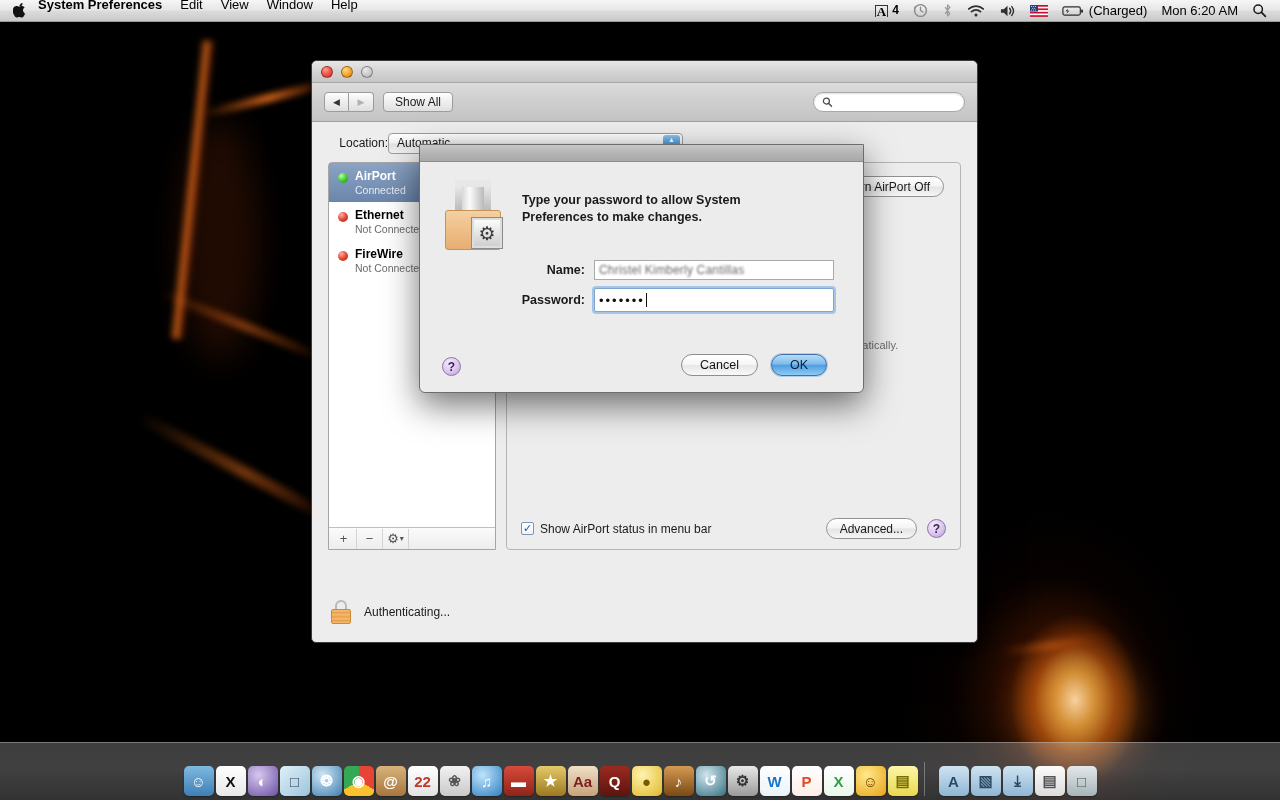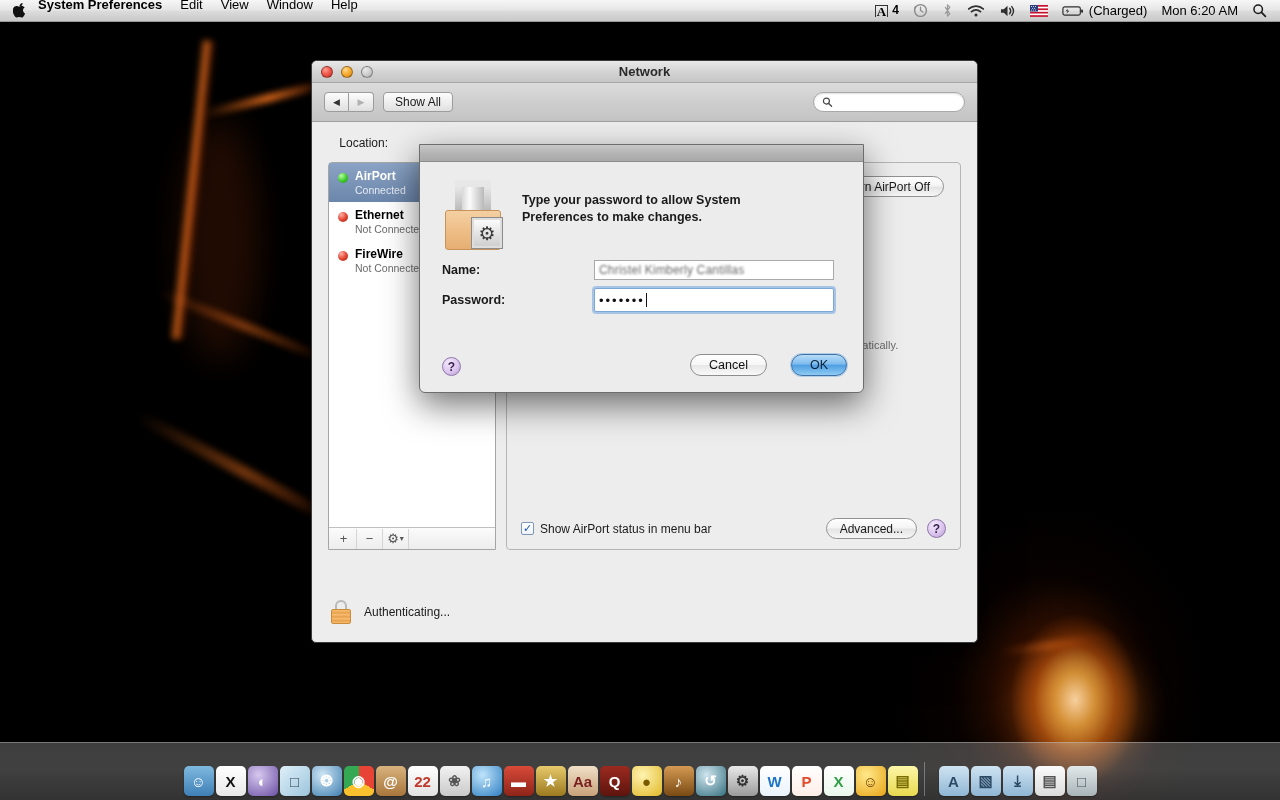--- a/index.html
+++ b/index.html
@@ -275,21 +275,21 @@
     position: absolute; right: 2px; bottom: 2px;
     width: 30px; height: 30px;
     background: linear-gradient(to bottom, #fbfbfb, #cfcfcf);
     border: 2px solid #dedede; outline: 1px solid #8c8c8c;
     display: flex; align-items: center; justify-content: center;
     font-size: 19px; line-height: 19px; color: #3b3b3b;
   }
   #sheet-msg { font-size: 12.5px; font-weight: bold; color: #1a1a1a; line-height: 17px; padding-top: 12px; }
 
   .field-row { display: flex; align-items: center; margin-top: 0; }
-  .field-label { width: 152px; text-align: left; padding-right: 9px; font-size: 12.5px; font-weight: bold; color: #1a1a1a; }
+  .field-label { width: 152px; text-align: right; padding-right: 9px; font-size: 12.5px; font-weight: bold; color: #1a1a1a; }
   .tfield {
     width: 240px; height: 20px;
     background: #fff; border: 1px solid #a9a9a9;
     display: flex; align-items: center; padding: 0 4px;
     font-size: 12px;
   }
   .tfield.focused {
     height: 24px;
     border: 1px solid #7fa7d6;
     box-shadow: 0 0 0 2px rgba(110,165,225,0.55);
@@ -299,21 +299,21 @@
     color: #6a6a6a;
     filter: blur(1.1px);
     letter-spacing: 0.2px;
   }
   .dots { letter-spacing: 2px; font-size: 13px; color: #111; }
   .caret { display: inline-block; width: 1px; height: 14px; background: #111; margin-left: 1px; vertical-align: -2px; }
 
   #details-row { display: flex; align-items: center; gap: 7px; margin-top: 16px; margin-left: 22px; font-size: 11.5px; color: #1a1a1a; }
   .tri { width: 0; height: 0; border-left: 6px solid #8b8b8b; border-top: 4.5px solid transparent; border-bottom: 4.5px solid transparent; }
 
-  #sheet-buttons { position: absolute; right: 16px; bottom: 18px; display: flex; gap: 24px; }
+  #sheet-buttons { position: absolute; right: 36px; bottom: 18px; display: flex; gap: 13px; }
   .sheetbtn {
     height: 22px; padding: 0 18px;
     border-radius: 11px; font-size: 12.5px;
     display: inline-flex; align-items: center; justify-content: center;
     border: 1px solid #8d8d8d;
     background: linear-gradient(to bottom, #ffffff 0%, #f6f6f6 48%, #e7e7e7 52%, #f9f9f9 100%);
     color: #111;
   }
   .sheetbtn.default {
     border: 1px solid #3f71a8;
@@ -440,21 +440,20 @@
 </div>
 
 <div id="netwin">
 
   <div id="titlebar">
     <div class="tl-buttons">
       <div class="tl-btn tl-close"></div>
       <div class="tl-btn tl-min"></div>
       <div class="tl-btn tl-zoom"></div>
     </div>
-    <div id="wintitle">Network</div>
   </div>
 
   <div id="toolbar">
     <div class="navgroup">
       <div class="navbtn left">◀</div>
       <div class="navbtn right">▶</div>
     </div>
     <div class="pillbtn">Show All</div>
     <div id="searchfield">
       <svg width="12" height="12" viewBox="0 0 16 16">
@@ -462,20 +461,24 @@
         <path d="M10.1 10.1 L14.3 14.3" stroke="#4a4a4a" stroke-width="2" stroke-linecap="round"></path>
       </svg>
       <input type="text" placeholder="" style="">
     </div>
   </div>
 
   <div id="netbody">
 
     <div class="loc-row">
       <div class="loc-label">Location:</div>
+      <div class="popup">
+        <span>Automatic</span>
+        <span class="stepper">▲<br>▼</span>
+      </div>
     </div>
 
     <div id="panes">
 
       <div id="sidebar">
         <div id="sidelist">
 
           <div class="svc selected">
             <span class="dot green"></span>
             <span>

